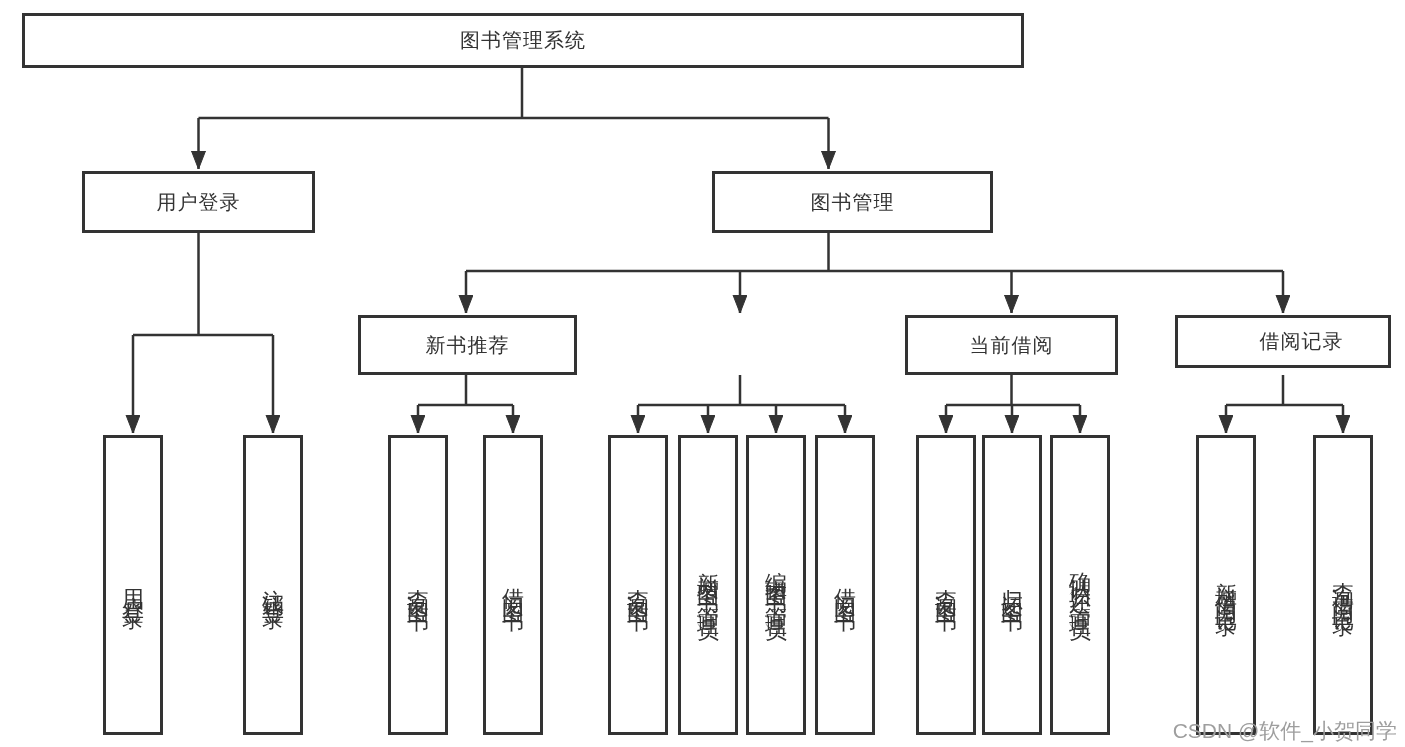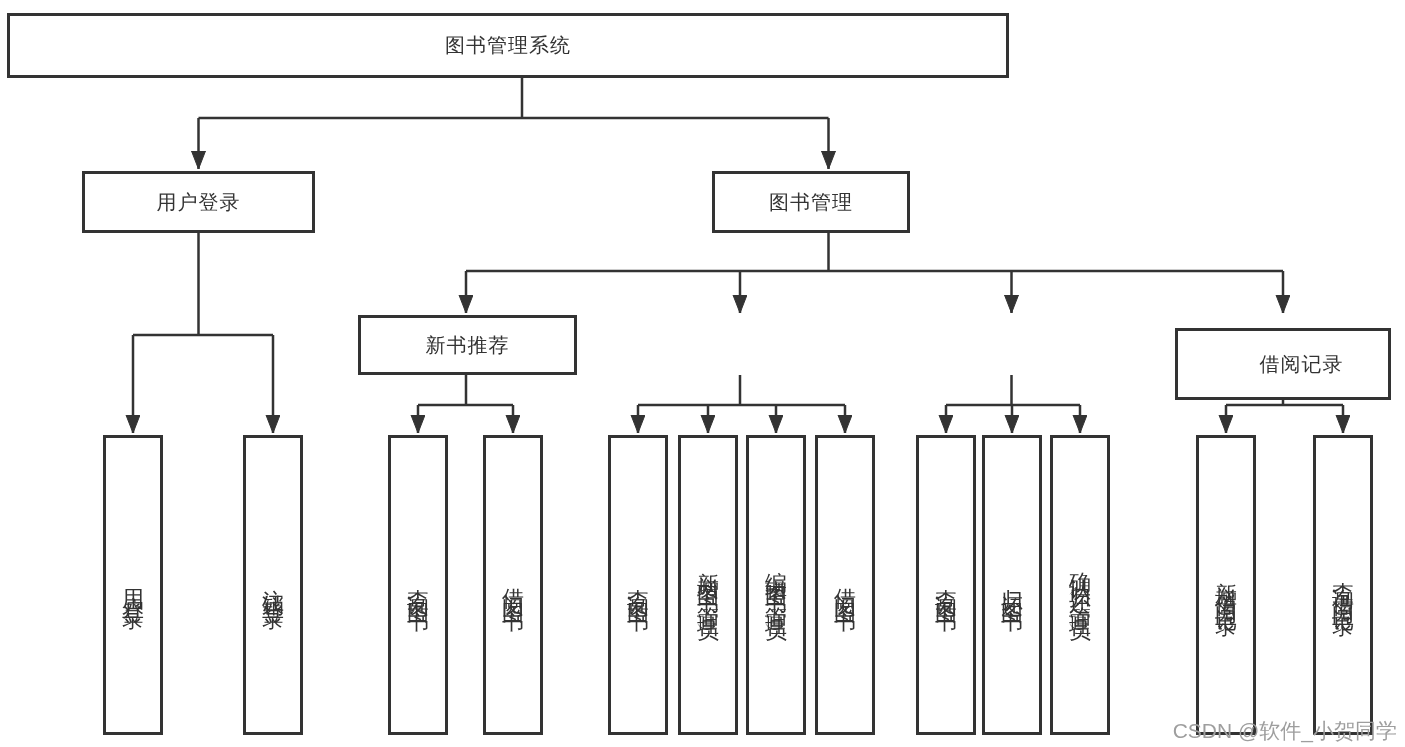--- a/index.html
+++ b/index.html
@@ -102,35 +102,38 @@
       <line x1="946" y1="405" x2="946" y2="433" marker-end="url(#arrow)"></line>
       <line x1="1012" y1="405" x2="1012" y2="433" marker-end="url(#arrow)"></line>
       <line x1="1080" y1="405" x2="1080" y2="433" marker-end="url(#arrow)"></line>
 
       <path d="M1283,375 V405 M1226,405 H1343"></path>
       <line x1="1226" y1="405" x2="1226" y2="433" marker-end="url(#arrow)"></line>
       <line x1="1343" y1="405" x2="1343" y2="433" marker-end="url(#arrow)"></line>
     </g>
   </svg>
 
-  <div class="node" style="left:7px; top:13px; width:1002px; height:65px;">
+  <div class="node" style="left:22px; top:13px; width:1002px; height:55px;">
     <span class="lbl">图书管理系统</span>
   </div>
 
   <div class="node" style="left:82px; top:171px; width:233px; height:62px;">
     <span class="lbl">用户登录</span>
   </div>
-  <div class="node" style="left:712px; top:171px; width:198px; height:62px;">
+  <div class="node" style="left:712px; top:171px; width:281px; height:62px;">
     <span class="lbl">图书管理</span>
   </div>
 
   <div class="node" style="left:358px; top:315px; width:219px; height:60px;">
     <span class="lbl">新书推荐</span>
   </div>
-  <div class="node" style="left:1175px; top:328px; width:216px; height:72px;padding-left:37px;">
+  <div class="node" style="left:905px; top:315px; width:213px; height:60px;">
+    <span class="lbl">当前借阅</span>
+  </div>
+  <div class="node" style="left:1175px; top:315px; width:216px; height:53px;padding-left:37px;">
     <span class="lbl">借阅记录</span>
   </div>
 
   <div class="leaf" style="left:103px;">
     <span class="vlbl">用户登录</span>
   </div>
   <div class="leaf" style="left:243px;">
     <span class="vlbl">注销登录</span>
   </div>
 

